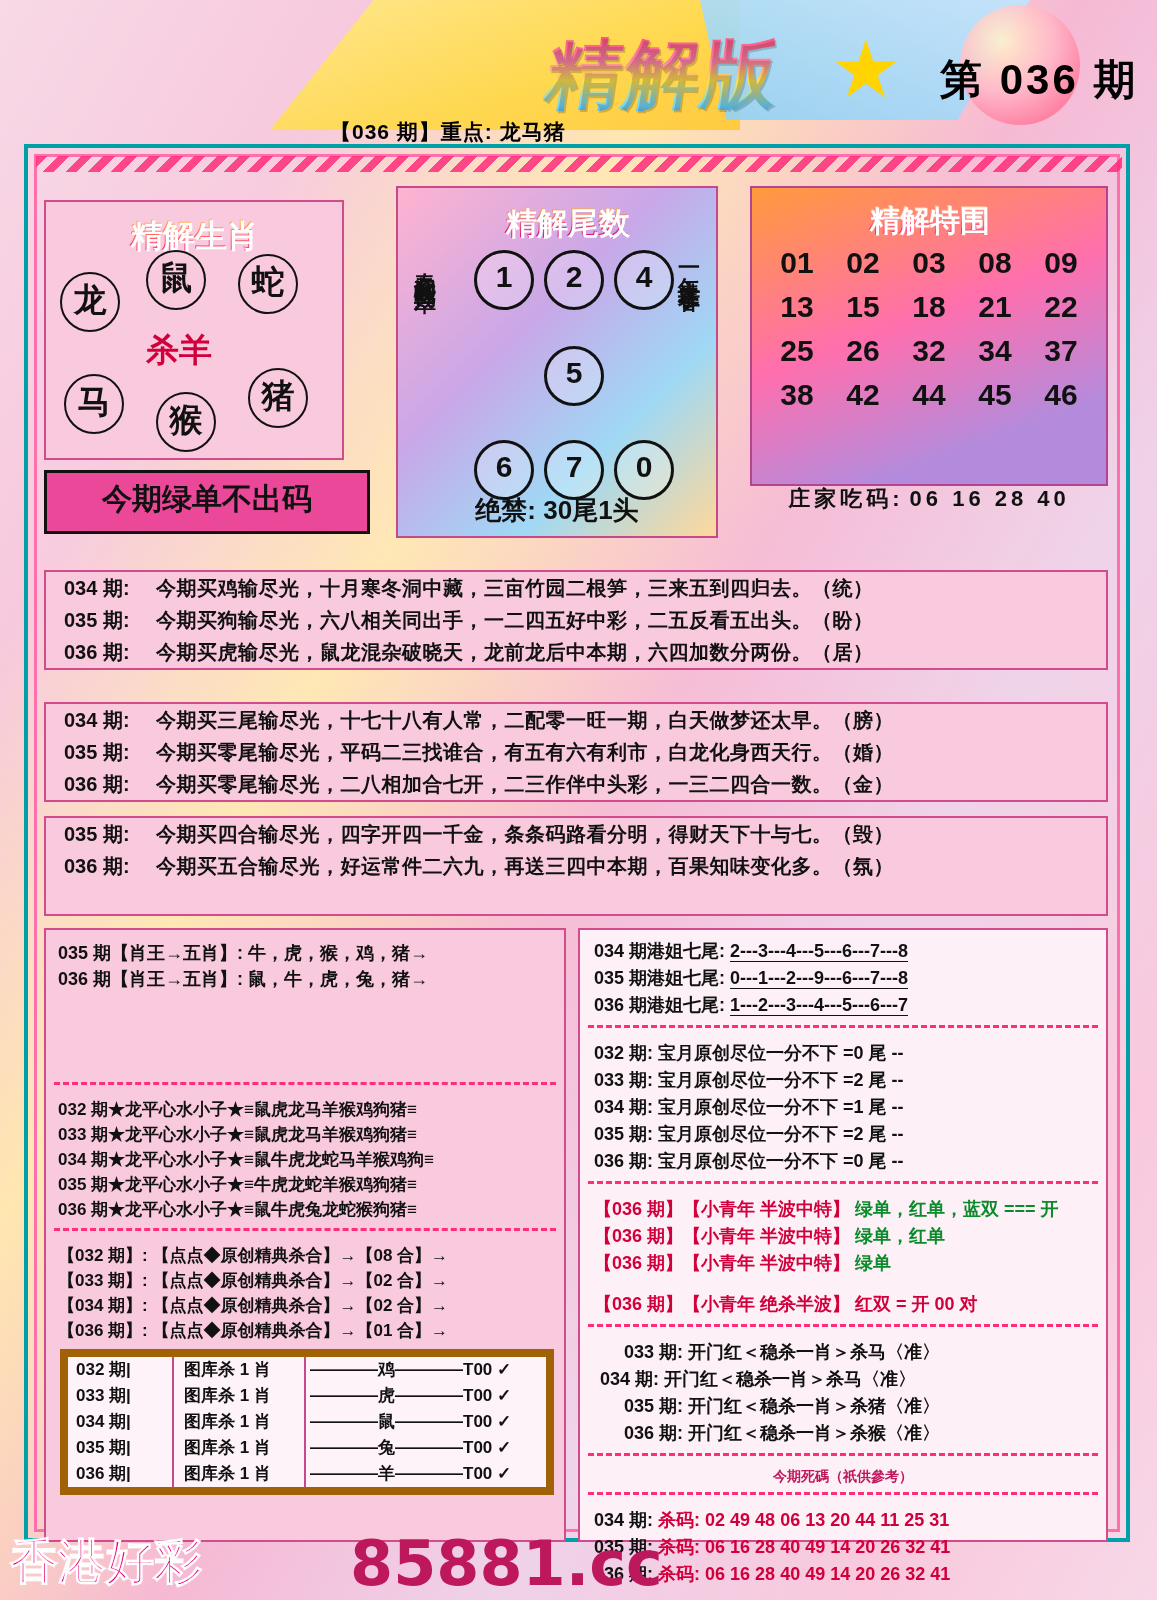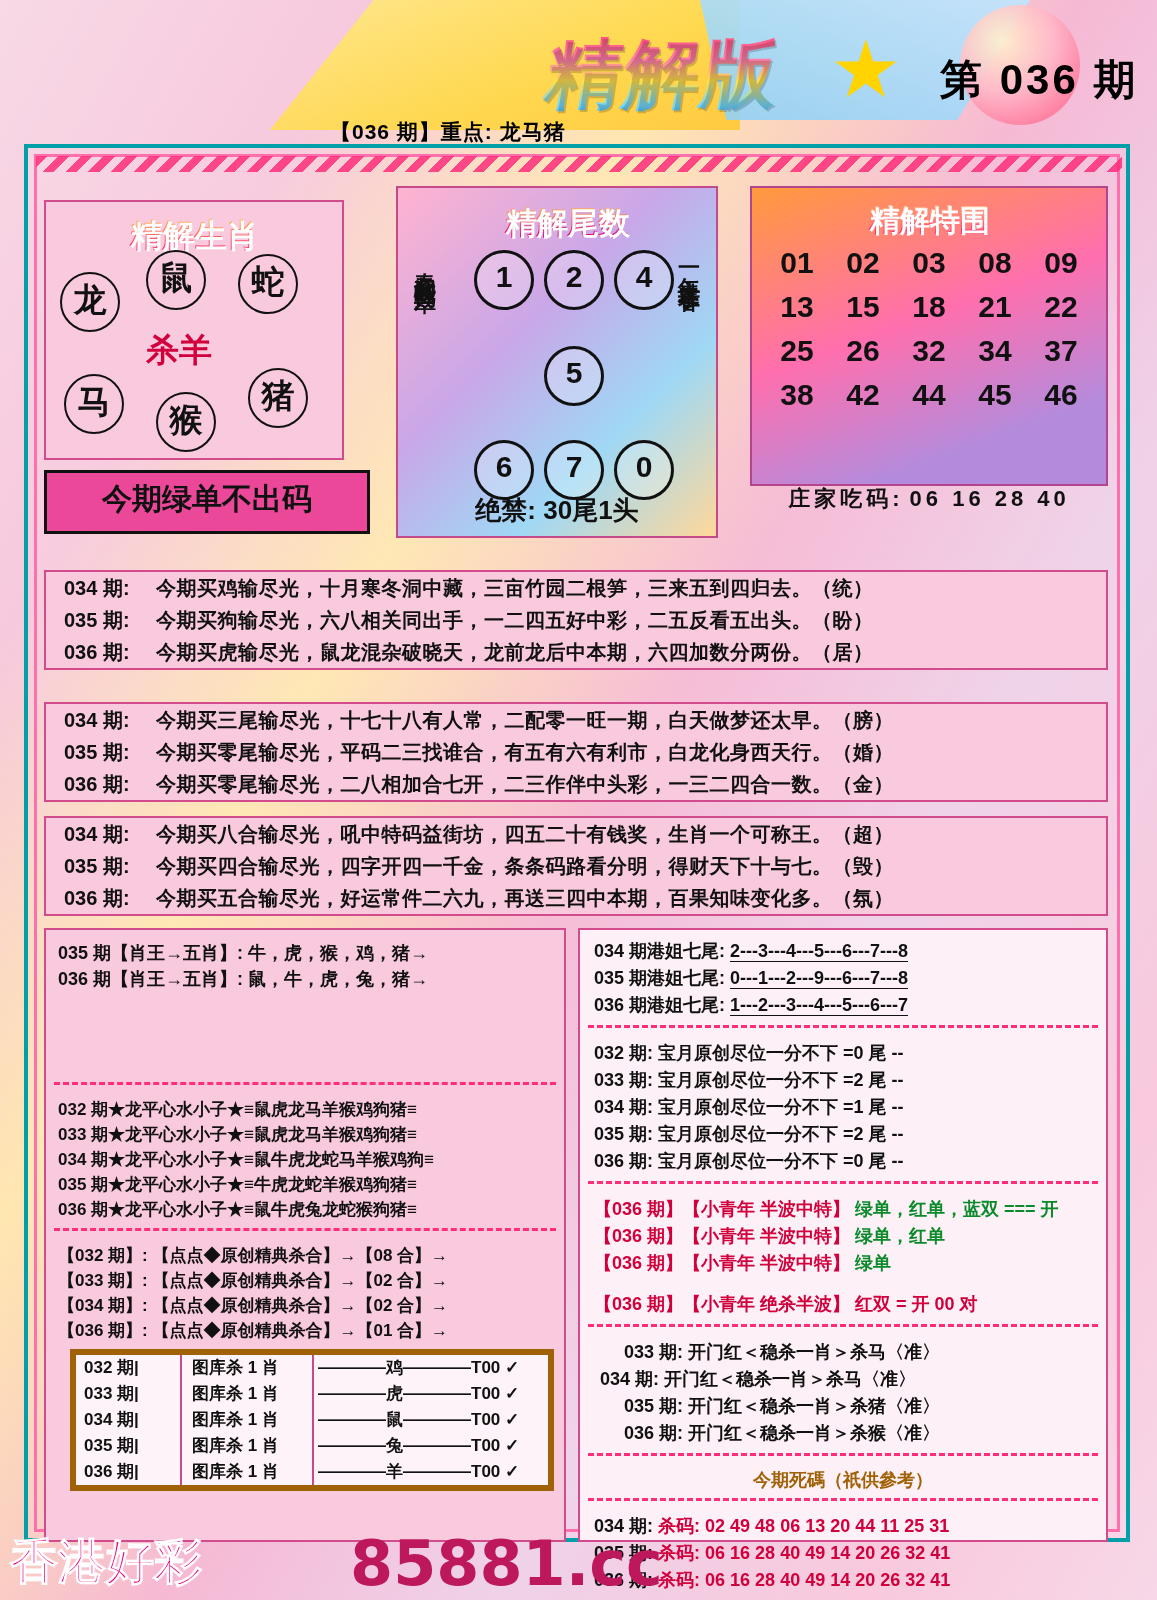--- a/index.html
+++ b/index.html
@@ -85,30 +85,30 @@
   .vrow .txt{letter-spacing:.5px;}
 
   
   .colL{position:absolute;left:44px;top:928px;width:522px;height:614px;background:#f9c9dd;border:2px solid #d24b8c;box-sizing:border-box;}
   .colR{position:absolute;left:578px;top:928px;width:530px;height:614px;background:#fdf0f6;border:2px solid #d24b8c;box-sizing:border-box;}
 
   .lrow{font-size:18px;color:#111;white-space:nowrap;line-height:26px;padding-left:12px;font-weight:bold;}
   .dashed{height:6px;margin:6px 8px;border-top:3px dashed #ff2d7a;}
   .smallrow{font-size:17px;line-height:25px;padding-left:12px;white-space:nowrap;color:#111;font-weight:bold;}
 
-  .tbl{margin:6px 10px 0 24px;border:6px solid #a16207;background:#fdf3f8;}
+  .tbl{margin:6px 10px 0 14px;border:8px solid #a16207;background:#fdf3f8;}
   .tbl .tr{display:flex;font-size:17px;line-height:26px;color:#111;font-weight:bold;}
   .tbl .c1{width:96px;padding-left:8px;border-right:2px solid #c44a8c;}
   .tbl .c2{width:120px;padding-left:10px;border-right:2px solid #c44a8c;}
   .tbl .c3{flex:1;padding-left:4px;}
   .chk{color:#111;}
 
   .rrow{font-size:18px;line-height:27px;color:#111;padding-left:14px;white-space:nowrap;font-weight:bold;}
   .rrow .u{border-bottom:1px solid #111;}
-  .redtitle{text-align:center;font-size:18px;font-weight:bold;color:#a16207;}
+  .redtitle{text-align:center;font-size:14px;font-weight:bold;color:#be185d;}
   .green{color:#0a8a2a;}
   .red{color:#d1003c;}
 
   
   .footer{position:absolute;left:0;bottom:0;width:1157px;height:64px;}
   .f-left{position:absolute;left:10px;bottom:6px;font-size:48px;font-weight:bold;color:#e8007d;
      -webkit-text-stroke:1px #fff;font-family:"DejaVu Sans",sans-serif;}
   .f-right{position:absolute;left:350px;bottom:0px;font-size:62px;font-weight:bold;color:#be185d;
      font-family:"DejaVu Sans",sans-serif;}
 </style>
@@ -212,23 +212,20 @@
     <div class="vrow">
       <span class="iss">035 期:</span><span class="txt">今期买零尾输尽光，平码二三找谁合，有五有六有利市，白龙化身西天行。（婚）</span>
     </div>
     <div class="vrow">
       <span class="iss">036 期:</span><span class="txt">今期买零尾输尽光，二八相加合七开，二三作伴中头彩，一三二四合一数。（金）</span>
     </div>
   </div>
 
   <div class="vblock vb3">
     <div class="vrow">
-      <span class="iss">034 期:</span><span class="txt">今期买八合输尽光，吼中特码益街坊，四五二十有钱奖，生肖一个可称王。（超）</span>
-    </div>
-    <div class="vrow">
       <span class="iss">035 期:</span><span class="txt">今期买四合输尽光，四字开四一千金，条条码路看分明，得财天下十与七。（毁）</span>
     </div>
     <div class="vrow">
       <span class="iss">036 期:</span><span class="txt">今期买五合输尽光，好运常件二六九，再送三四中本期，百果知味变化多。（氛）</span>
     </div>
   </div>
 
   <div class="colL">
     <div style="height:10px"></div>
     <div class="lrow">

